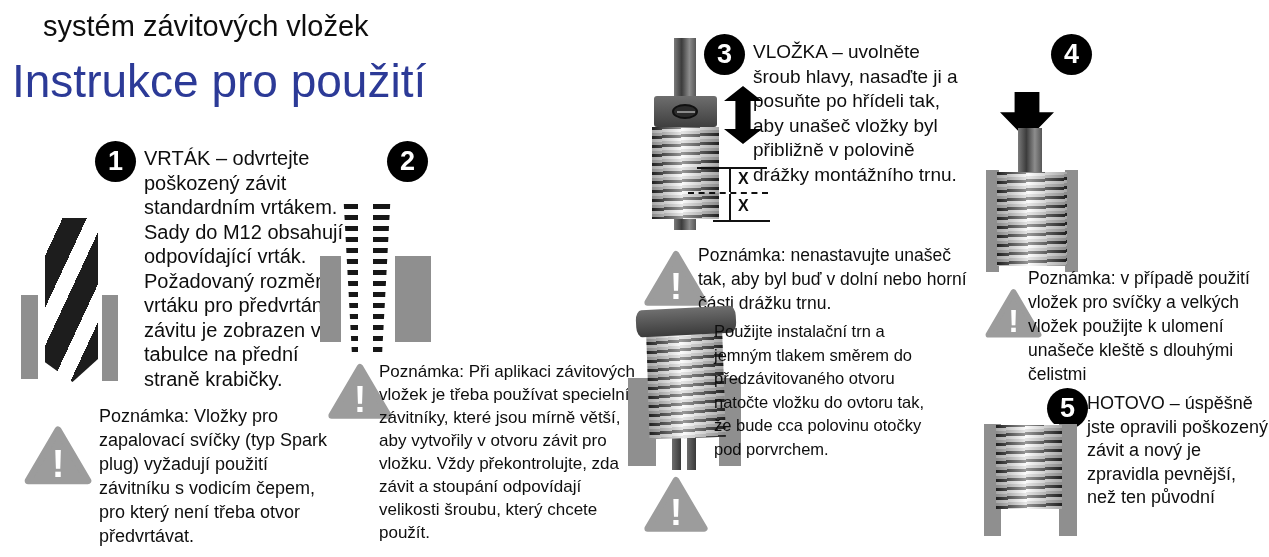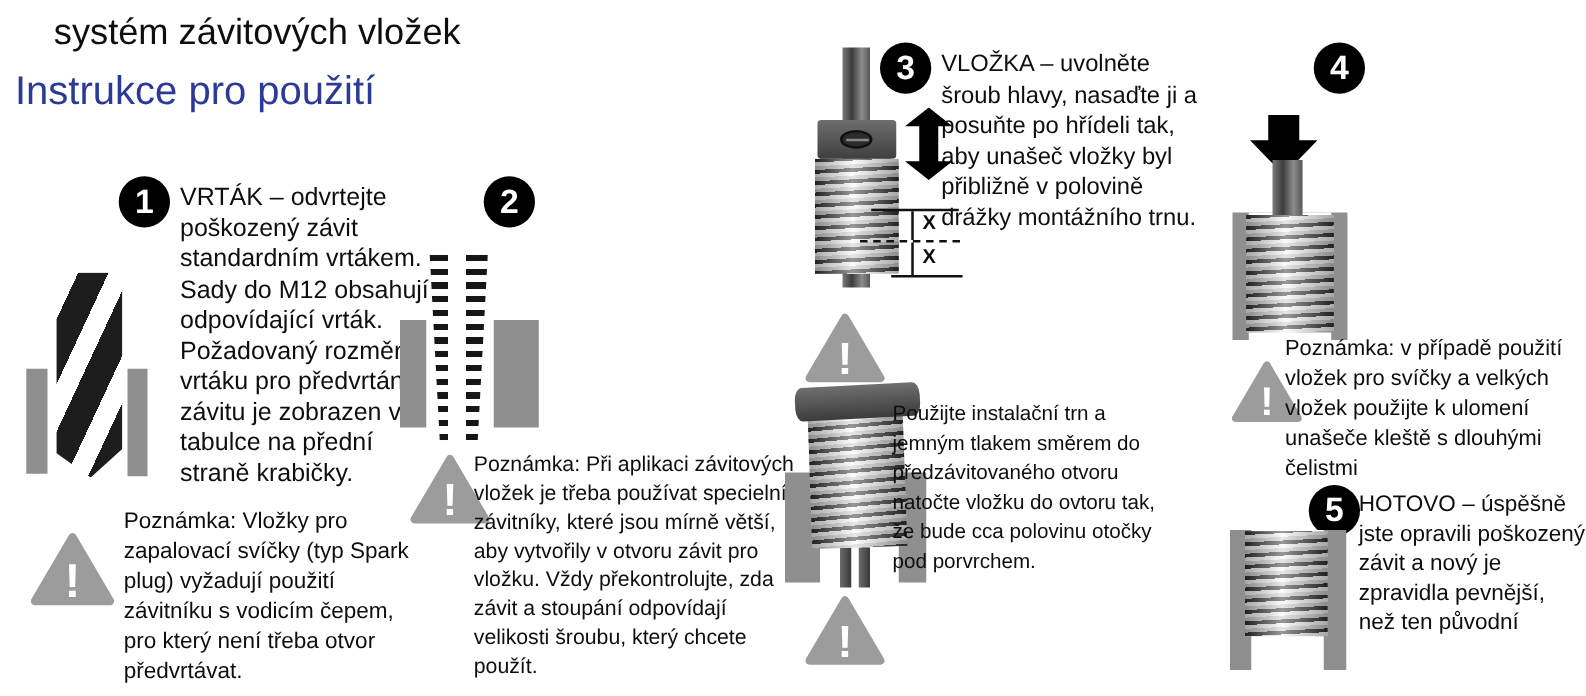--- a/index.html
+++ b/index.html
@@ -35,21 +35,21 @@
   .dashed{position:absolute;border-top:2px dashed #111}
   .dimlabel{position:absolute;font-weight:700;font-size:16px}
   .prong{position:absolute;background:linear-gradient(90deg,#6d6d6d,#383838)}
 </style>
 </head>
 <body>
 
 <div class="canvas">
 
   <div class="txt" style="left:43px;top:10px;font-size:29px">systém závitových vložek</div>
-  <div class="txt" style="left:12px;top:54px;font-size:32px;color:#2c3a97">Instrukce pro použití</div>
+  <div class="txt" style="left:12px;top:54px;font-size:46px;color:#2c3a97">Instrukce pro použití</div>
 
   <div class="badge" style="left:95px;top:141px">
     <span>1</span>
   </div>
   <div class="txt" style="left:144px;top:146px;width:200px;font-size:20px;line-height:24.5px">
     <b>VRTÁK</b>
     <span>– odvrtejte poškozený závit standardním vrtákem. Sady do M12 obsahují odpovídající vrták. Požadovaný rozměr vrtáku pro předvrtání závitu je zobrazen v tabulce na přední straně krabičky.</span>
   </div>
 
   <div>
@@ -109,20 +109,24 @@
     <div class="dim" style="left:729px;top:169px;width:2px;height:23px"></div>
     <div class="dim" style="left:729px;top:194px;width:2px;height:26px"></div>
     <div class="dimlabel" style="left:738px;top:170px">X</div>
     <div class="dimlabel" style="left:738px;top:197px">X</div>
   </div>
 
   <svg class="abs" style="left:643px;top:249px;width:66px;height:58px" viewBox="0 0 100 90">
     <path d="M50 8 L94 83 L6 83 Z" fill="#9c9c9c" stroke="#9c9c9c" stroke-width="10" stroke-linejoin="round"></path>
     <text x="50" y="78" text-anchor="middle" font-size="56" font-weight="bold" fill="#ffffff" font-family="Liberation Sans, sans-serif">!</text>
   </svg>
+  <div class="txt" style="left:698px;top:243px;width:270px;font-size:17.5px;line-height:24px">
+    <b>Poznámka:</b>
+    <span>nenastavujte unašeč tak, aby byl buď v dolní nebo horní části drážku trnu.</span>
+  </div>
 
   <div>
     <div class="gray" style="left:628px;top:378px;width:28px;height:88px"></div>
     <div class="gray" style="left:719px;top:378px;width:22px;height:88px"></div>
     <div class="prong" style="left:672px;top:438px;width:9px;height:32px"></div>
     <div class="prong" style="left:687px;top:438px;width:9px;height:32px"></div>
     <div class="coil" style="left:648px;top:332px;width:76px;height:106px;transform:rotate(-2deg)"></div>
     <div class="cap" style="left:636px;top:308px;width:100px;height:27px;transform:rotate(-3deg)"></div>
   </div>
 

